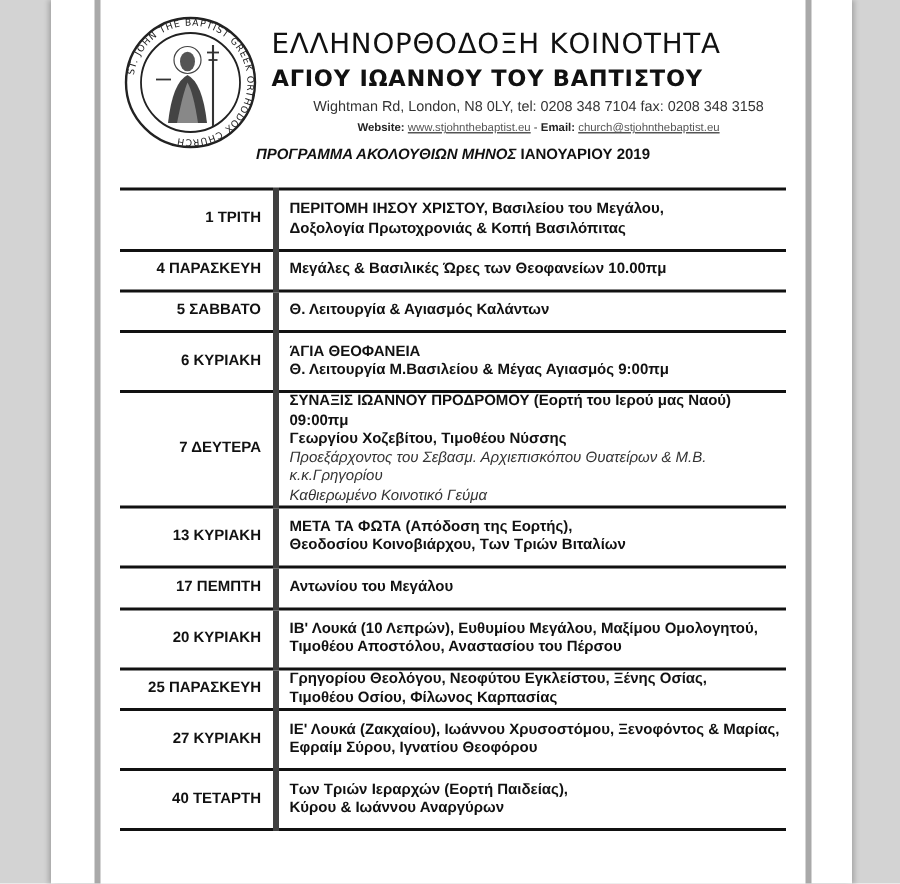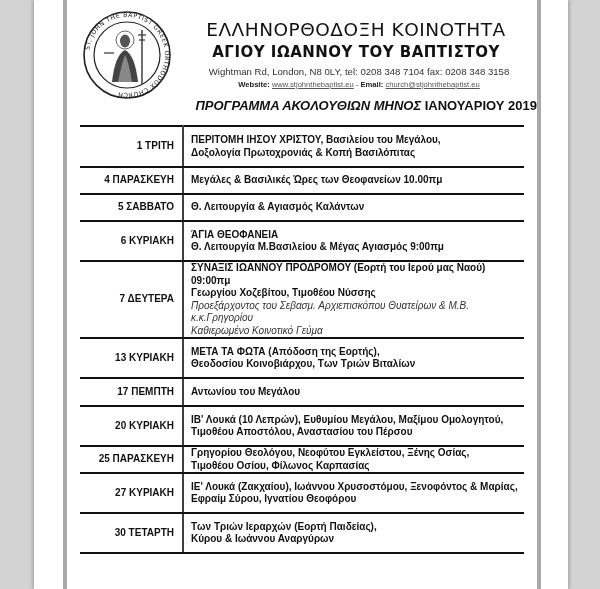--- a/index.html
+++ b/index.html
@@ -16,53 +16,53 @@
   }
   .frame {
     position: absolute; left: 29px; top: 0; width: 470px; height: 589px;
     border-left: 4px solid #a9a9a9; border-right: 4px solid #a9a9a9;
     background: #fff;
   }
   .logo {
     position: absolute; left: 15px; top: 10px; width: 90px; height: 90px;
   }
   .title1, .title2 {
-    position: absolute; left: 114px; width: 350px; text-align: center;
+    position: absolute; left: 114px; width: 350px; 
     font-family: "DejaVu Sans", sans-serif; font-weight: normal;
     color: #111; letter-spacing: 0.5px;
   }
   .title1 { top: 19px; font-size: 18.5px; }
   .title2 { top: 43px; font-size: 15px; font-weight: bold; }
   .addr {
     position: absolute; left: 114px; top: 66px; width: 356px; text-align: center;
     font-size: 9.6px; color: #333;
   }
   .web {
     position: absolute; left: 114px; top: 80px; width: 356px; text-align: center;
     font-size: 7.6px; color: #333;
   }
   .web b { color: #222; }
   .web .lnk { color: #555; text-decoration: underline; }
   .prog {
-    position: absolute; left: 0; top: 98px; width: 470px; text-align: right;
-    font-size: 13px; font-weight: bold; color: #111;
+    position: absolute; left: 0; top: 98px; width: 470px; text-align: center;
+    font-size: 10px; font-weight: bold; color: #111;
   }
   .prog i { font-style: italic; }
   table.sched {
     position: absolute; left: 13px; top: 125px; width: 444px;
     border-collapse: collapse;
   }
   table.sched td {
     border-top: 2px solid #111; border-bottom: 2px solid #111;
     padding: 0; vertical-align: middle;
     font-size: 10px; color: #111; font-weight: bold; line-height: 12.5px;
   }
   td.day {
     width: 94px; text-align: right; padding-right: 8px !important;
-    border-right: 2px solid #404040; font-size: 10px !important;
+    border-right: 4px solid #404040; font-size: 10px !important;
   }
   td.desc { padding-left: 7px !important; font-weight: bold; }
   td.desc .note { font-style: italic; font-weight: normal; color: #333; }
 </style>
 </head>
 <body>
 
 <div class="page">
   <div class="frame">
 
@@ -162,21 +162,21 @@
             </td>
           </tr>
           <tr style="height: 40px;">
             <td class="day">27 ΚΥΡΙΑΚΗ</td>
             <td class="desc">
               <div>ΙΕ' Λουκά (Ζακχαίου),  Ιωάννου Χρυσοστόμου, Ξενοφόντος &amp; Μαρίας,</div>
               <div>Εφραίμ Σύρου, Ιγνατίου Θεοφόρου</div>
             </td>
           </tr>
           <tr style="height: 40px;">
-            <td class="day">30 ΤΕΤΑΡΤΗ</td>
+            <td class="day">40 ΤΕΤΑΡΤΗ</td>
             <td class="desc">
               <div>Των Τριών Ιεραρχών (Εορτή Παιδείας),</div>
               <div>Κύρου &amp; Ιωάννου Αναργύρων</div>
             </td>
           </tr>
         </tbody>
     </table>
 
   </div>
 </div>

